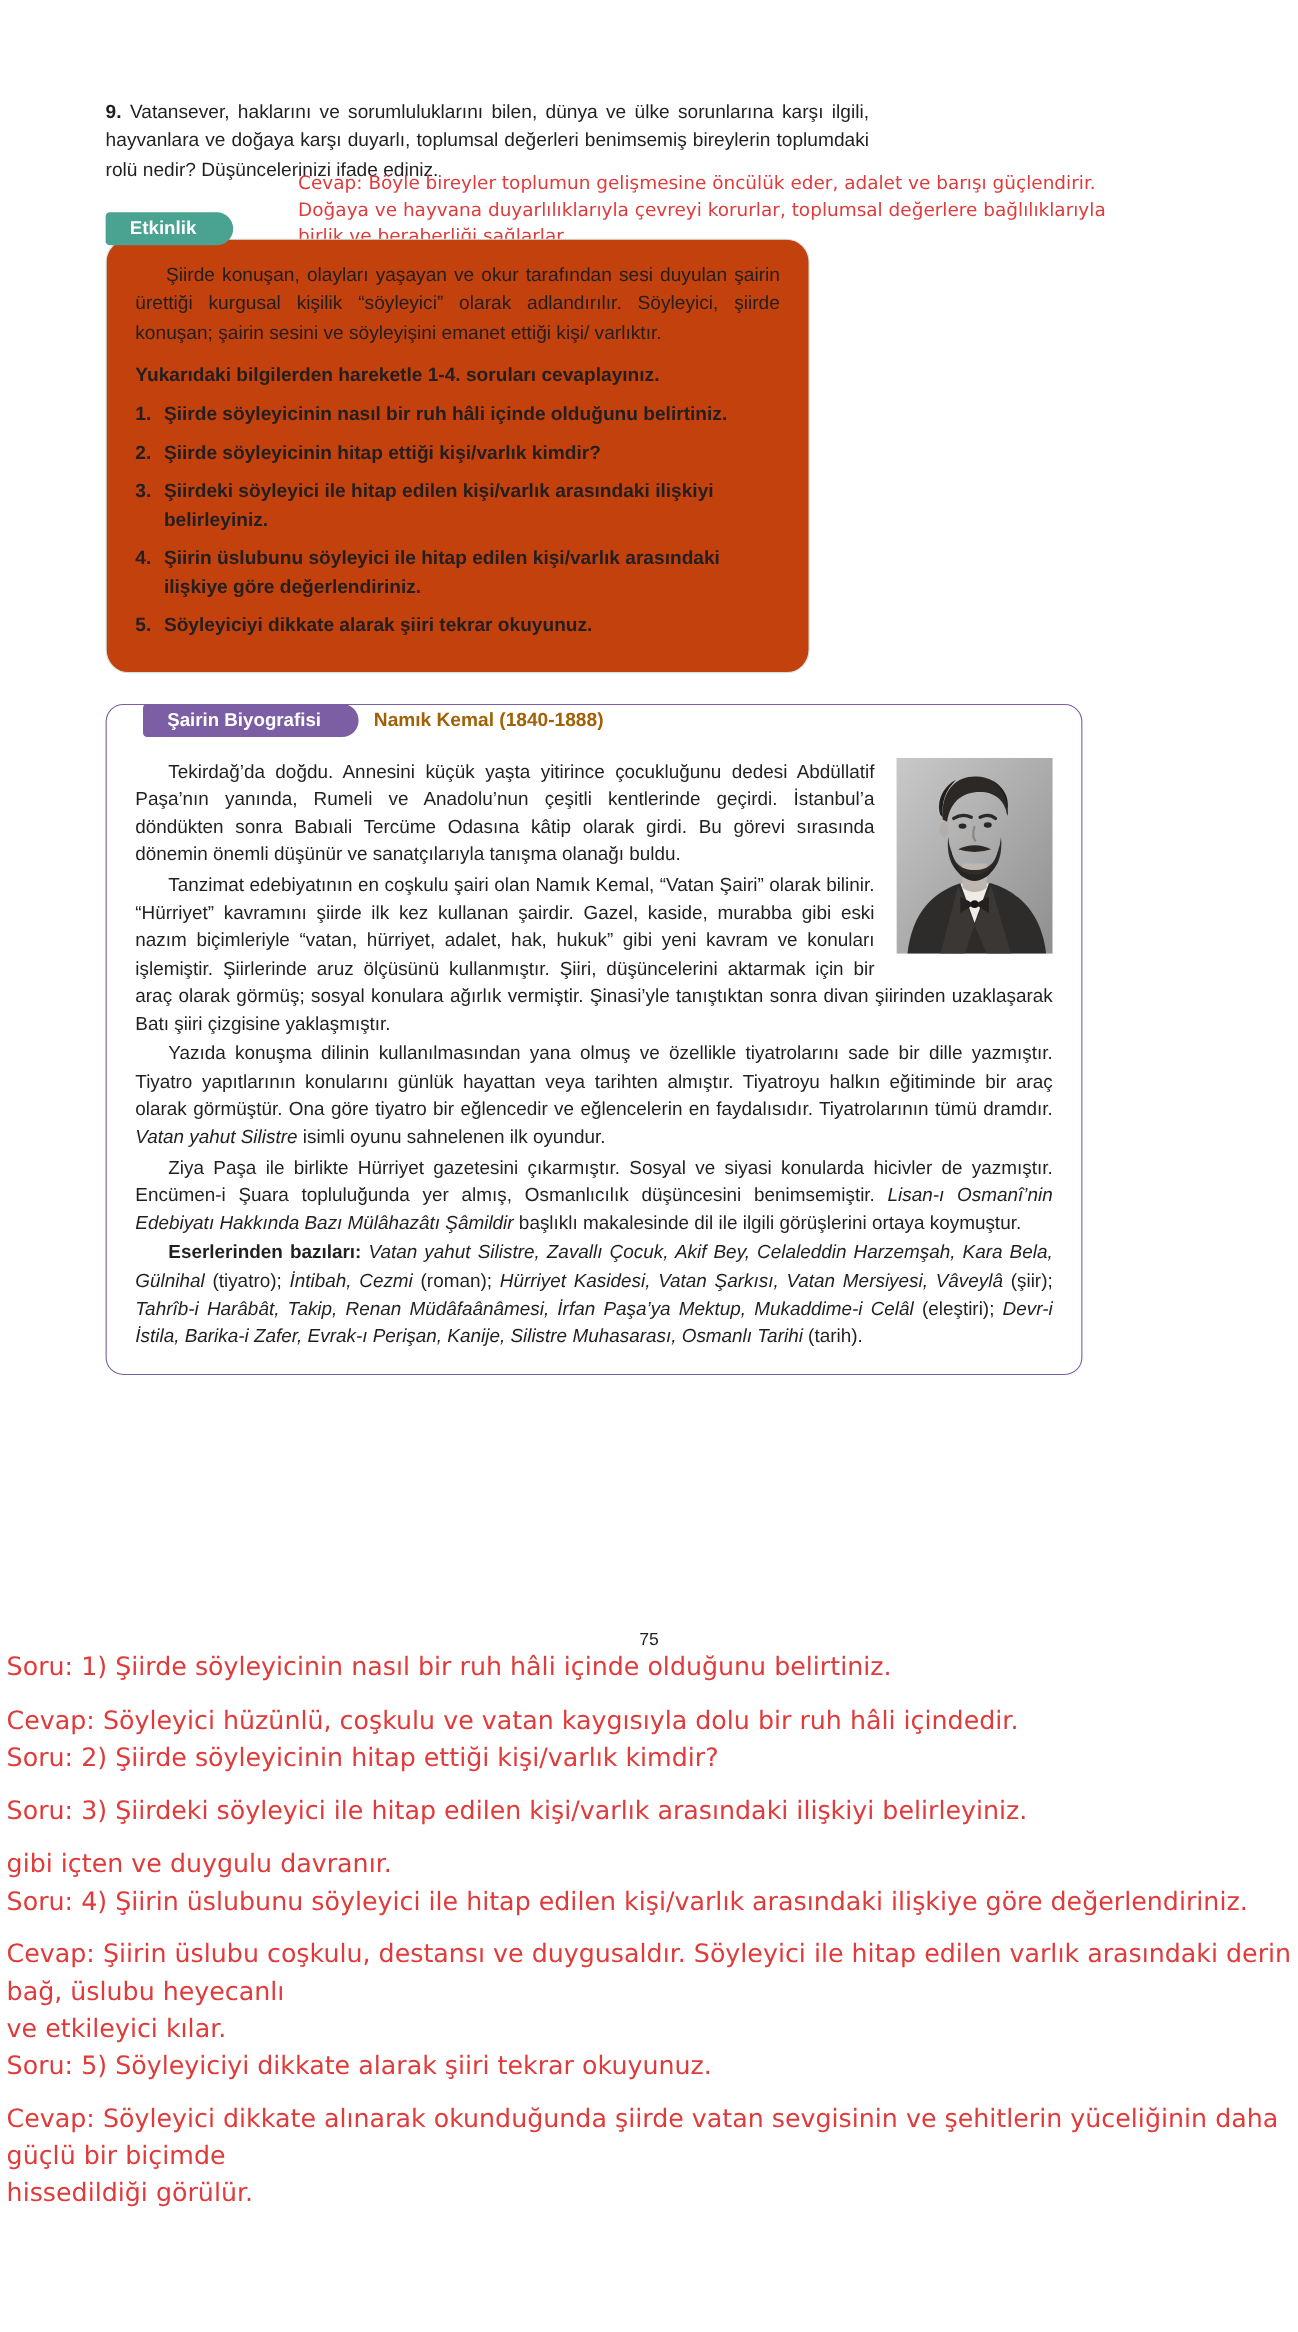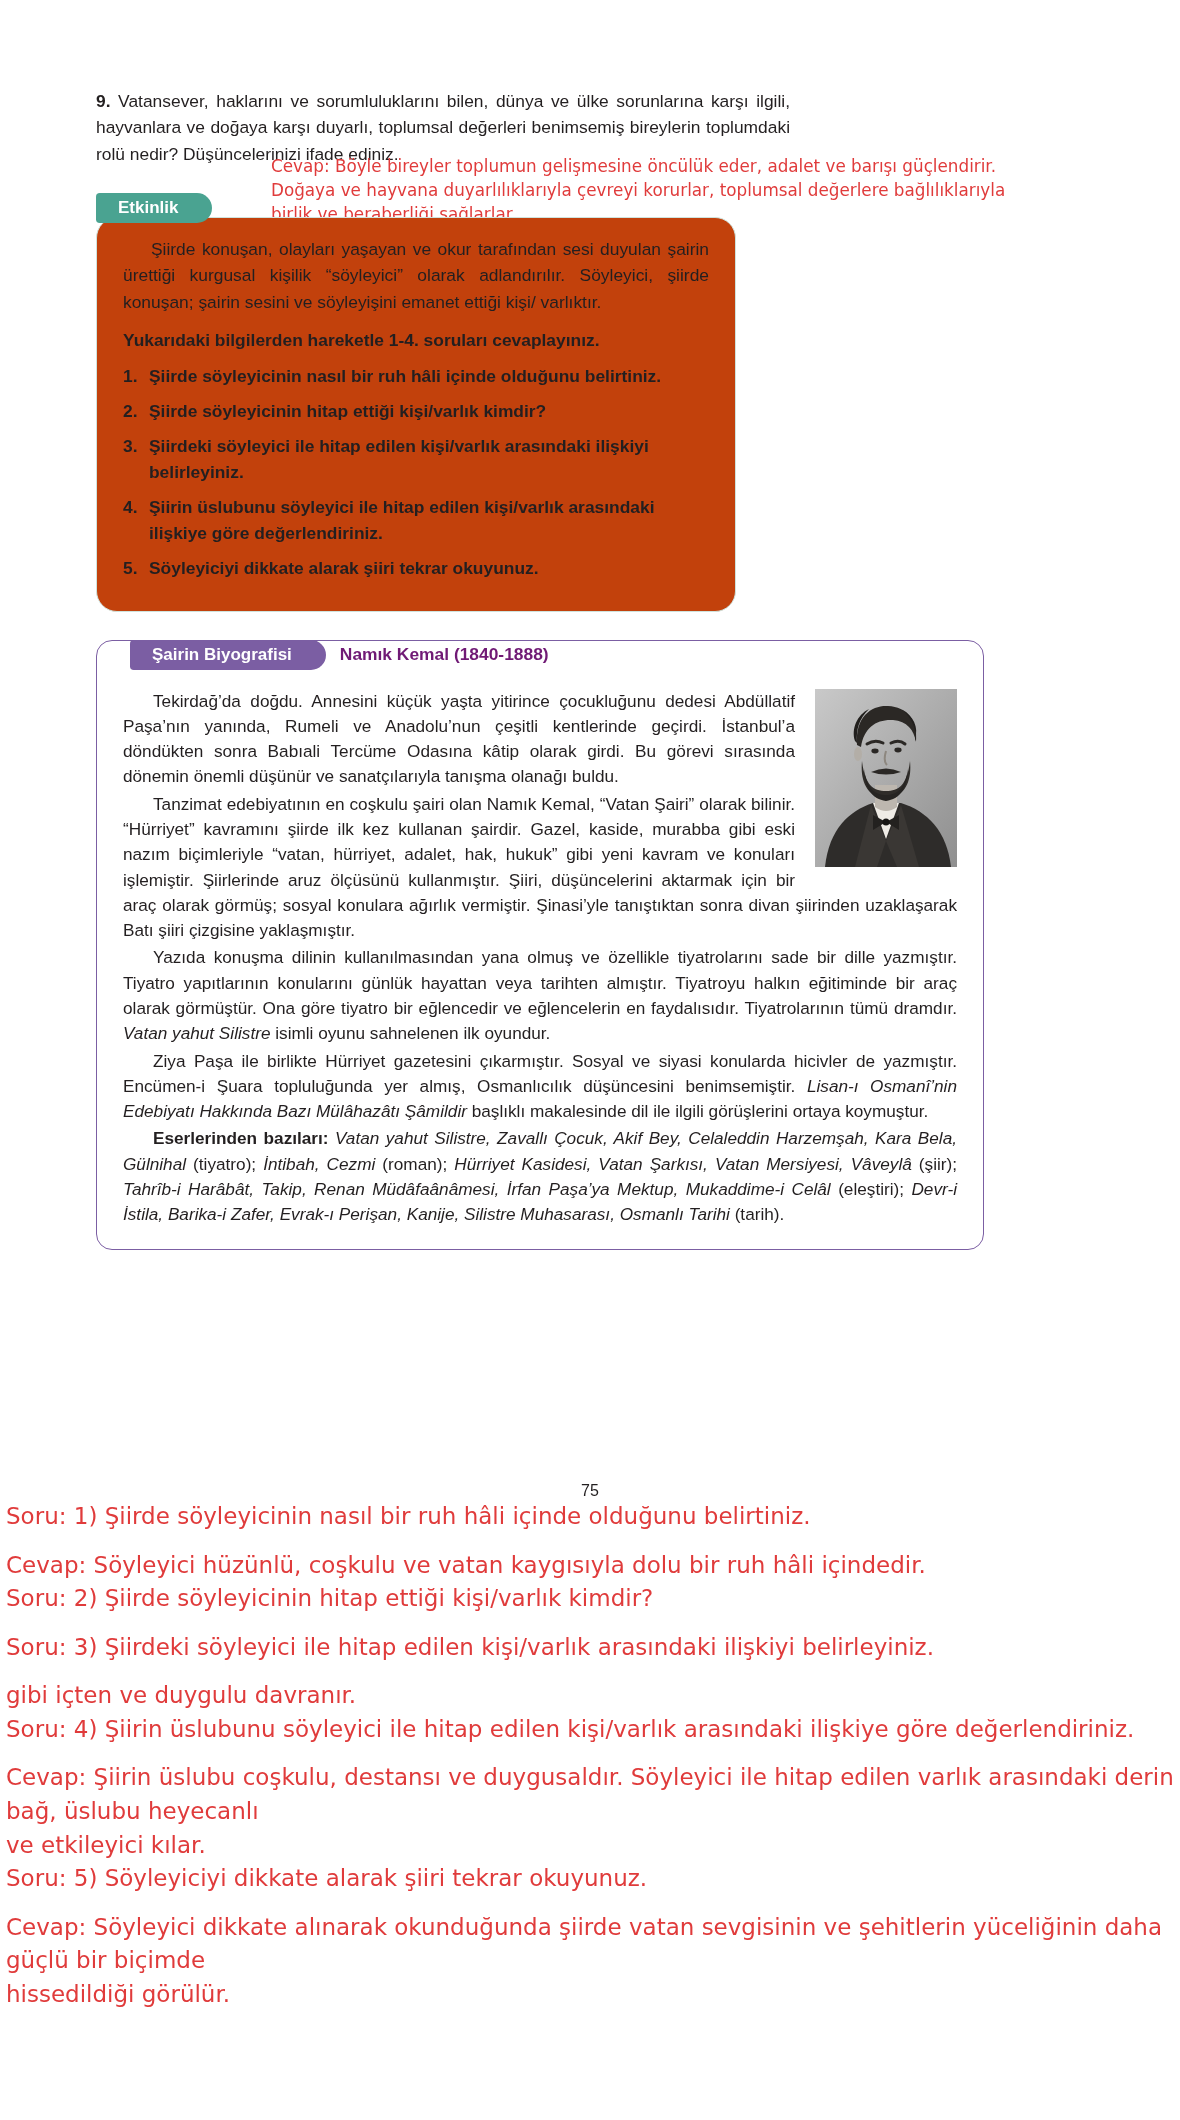--- a/index.html
+++ b/index.html
@@ -141,21 +141,21 @@
     top: 0px;
     display: flex;
     align-items: center;
     gap: 14px;
     z-index: 5;
     justify-content: space-between;
   }
   .bio-name {
     font-size: 17.4px;
     font-weight: bold;
-    color: #701a75;
+    color: #a16207;
   }
   .bio-box p {
     margin: 0 0 2px 0;
     font-size: 17.2px;
     line-height: 1.47;
     text-align: justify;
     text-indent: 30px;
   }
   .bio-box i, .bio-box em { font-style: italic; }
   .bio-box b { font-weight: bold; }

